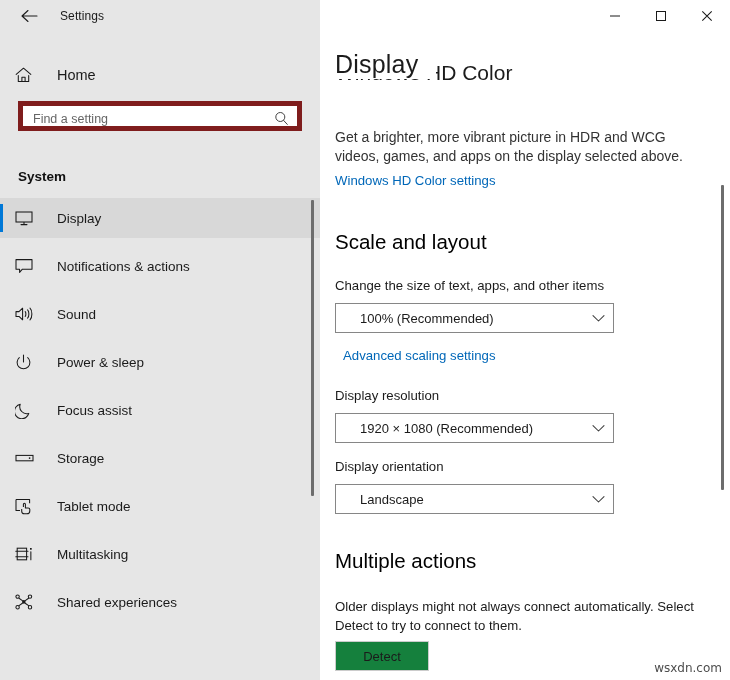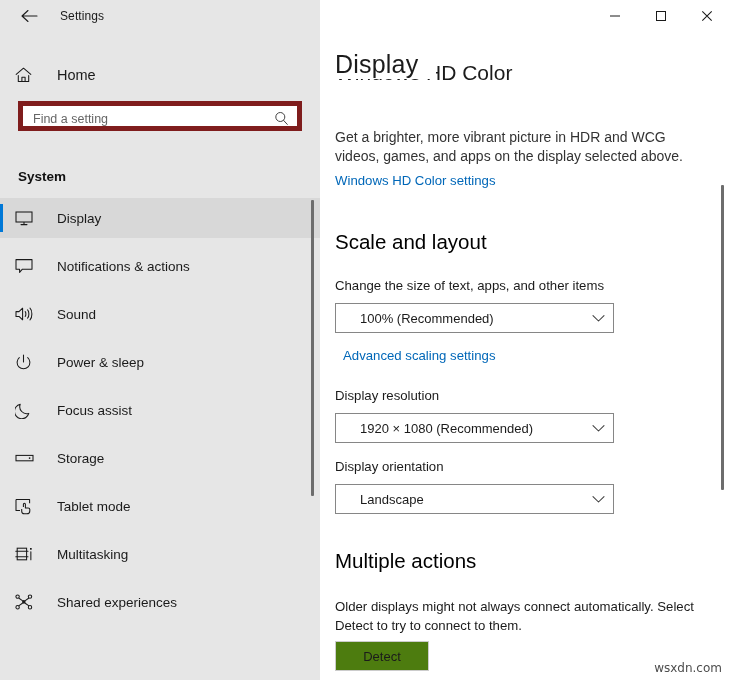--- a/index.html
+++ b/index.html
@@ -281,21 +281,21 @@
     line-height: 19px;
     color: #1b1b1b;
   }
 
   .detect-btn {
     position: absolute;
     top: 641px;
     left: 15px;
     width: 94px;
     height: 30px;
-    background: #4d7c0f;
+    background: #15803d;
     border: 1px solid #cccccc;
     font-family: "Liberation Sans", sans-serif;
     font-size: 13px;
     color: #1b1b1b;
     cursor: pointer;
   }
 
   .main-scroll {
     position: absolute;
     right: 6px;

